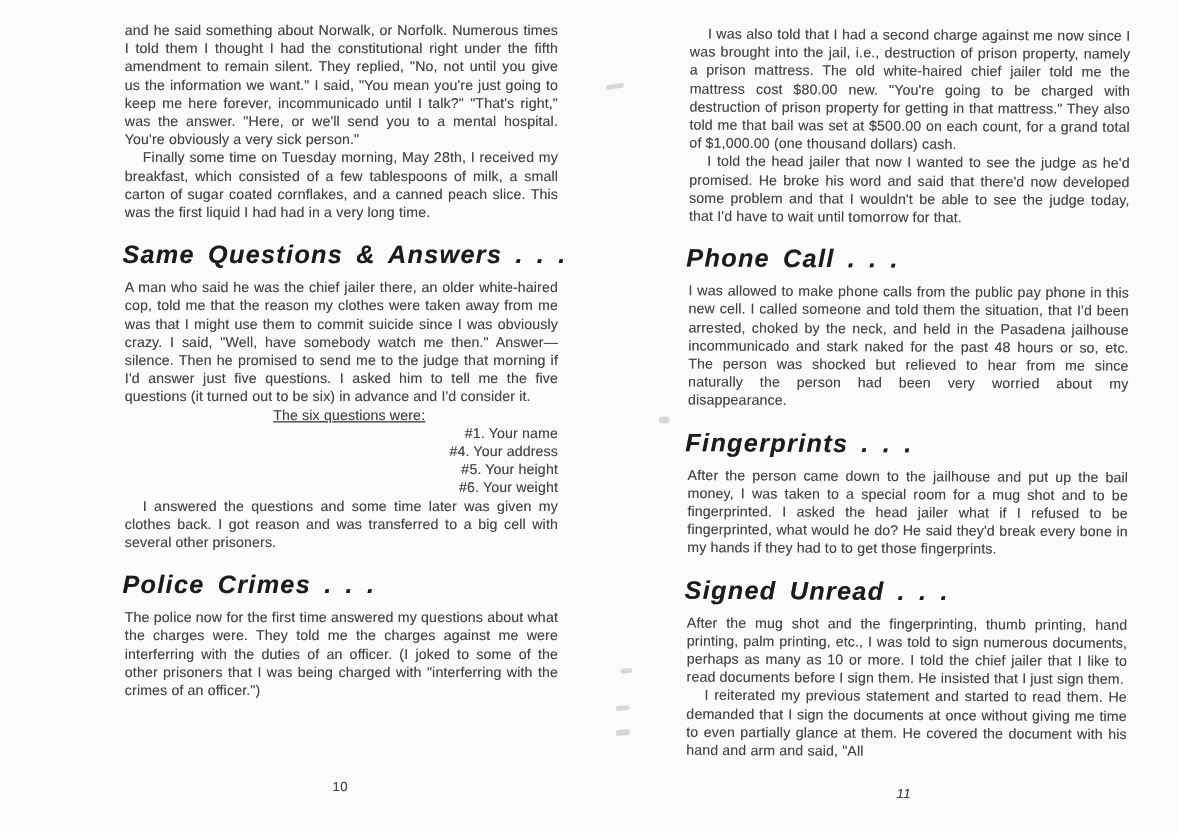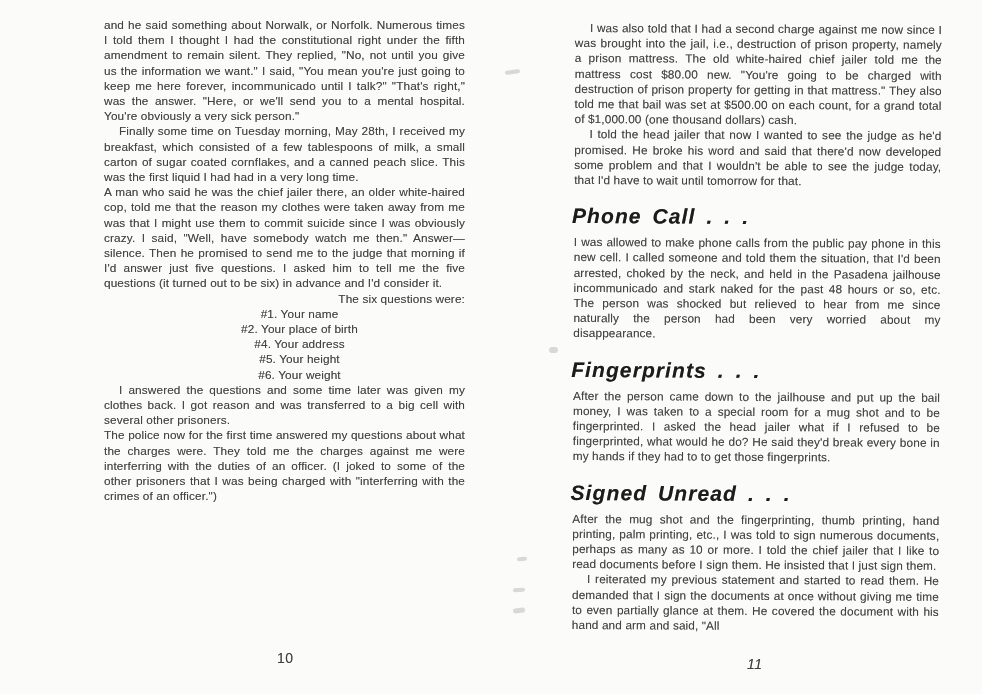--- a/index.html
+++ b/index.html
@@ -41,26 +41,26 @@
     font-style:italic;
     font-weight:bold;
     font-size:21px;
     line-height:23px;
     letter-spacing:1.1px;
     word-spacing:4px;
     color:var(--heading);
     text-shadow:0 0 0.4px rgba(20,20,20,0.5);
     white-space:nowrap;
   }
-  .qintro{text-indent:13px;text-align:right;}
+  .qintro{text-indent:13px;text-align:center;text-decoration:underline;}
   .qlist{margin:0 0 0 30px;}
-  .qitem{text-align:center;}
+  .qitem{text-align:right;}
   .page-number{
     position:absolute;
-    font-size:14px;
+    font-size:11px;
     color:var(--pgnum);
     letter-spacing:0.5px;
     text-shadow:0 0 0.5px rgba(70,70,70,0.45);
   }
   .pgnum-left{left:277px;top:650px;}
   .pgnum-right{left:747px;top:656px;font-style:italic;}
   .artifact{
     position:absolute;
     background:#c4c4c4;
     border-radius:2px;
@@ -73,30 +73,31 @@
   .art5{left:513px;top:608px;width:12px;height:5px;transform:rotate(-6deg);}
 </style>
 </head>
 <body>
 
 <div class="spread">
 
   <div class="page-col col-left">
     <p class="par">and he said something about Norwalk, or Norfolk. Numerous times I told them I thought I had the constitutional right under the fifth amendment to remain silent. They replied, "No, not until you give us the information we want." I said, "You mean you're just going to keep me here forever, incommunicado until I talk?" "That's right," was the answer. "Here, or we'll send you to a mental hospital. You're obviously a very sick person."</p>
     <p class="par indent">Finally some time on Tuesday morning, May 28th, I received my breakfast, which consisted of a few tablespoons of milk, a small carton of sugar coated cornflakes, and a canned peach slice. This was the first liquid I had had in a very long time.</p>
+    <h2 class="heading">Same Questions &amp; Answers . . .</h2>
     <p class="par">A man who said he was the chief jailer there, an older white-haired cop, told me that the reason my clothes were taken away from me was that I might use them to commit suicide since I was obviously crazy. I said, "Well, have somebody watch me then." Answer—silence. Then he promised to send me to the judge that morning if I'd answer just five questions. I asked him to tell me the five questions (it turned out to be six) in advance and I'd consider it.</p>
     <p class="par qintro">The six questions were:</p>
     <div class="qlist">
       <div class="par qitem">#1. Your name</div>
-      <div class="par qitem">#2. Your place of birth</div>
       <div class="par qitem">#4. Your address</div>
       <div class="par qitem">#5. Your height</div>
       <div class="par qitem">#6. Your weight</div>
     </div>
     <p class="par indent">I answered the questions and some time later was given my clothes back. I got reason and was transferred to a big cell with several other prisoners.</p>
+    <h2 class="heading">Police Crimes . . .</h2>
     <p class="par">The police now for the first time answered my questions about what the charges were. They told me the charges against me were interferring with the duties of an officer. (I joked to some of the other prisoners that I was being charged with "interferring with the crimes of an officer.")</p>
   </div>
 
   <div class="page-col col-right">
     <p class="par indent">I was also told that I had a second charge against me now since I was brought into the jail, i.e., destruction of prison property, namely a prison mattress. The old white-haired chief jailer told me the mattress cost $80.00 new. "You're going to be charged with destruction of prison property for getting in that mattress." They also told me that bail was set at $500.00 on each count, for a grand total of $1,000.00 (one thousand dollars) cash.</p>
     <p class="par indent">I told the head jailer that now I wanted to see the judge as he'd promised. He broke his word and said that there'd now developed some problem and that I wouldn't be able to see the judge today, that I'd have to wait until tomorrow for that.</p>
     <h2 class="heading">Phone Call . . .</h2>
     <p class="par">I was allowed to make phone calls from the public pay phone in this new cell. I called someone and told them the situation, that I'd been arrested, choked by the neck, and held in the Pasadena jailhouse incommunicado and stark naked for the past 48 hours or so, etc. The person was shocked but relieved to hear from me since naturally the person had been very worried about my disappearance.</p>
     <h2 class="heading">Fingerprints . . .</h2>
     <p class="par">After the person came down to the jailhouse and put up the bail money, I was taken to a special room for a mug shot and to be fingerprinted. I asked the head jailer what if I refused to be fingerprinted, what would he do? He said they'd break every bone in my hands if they had to to get those fingerprints.</p>

